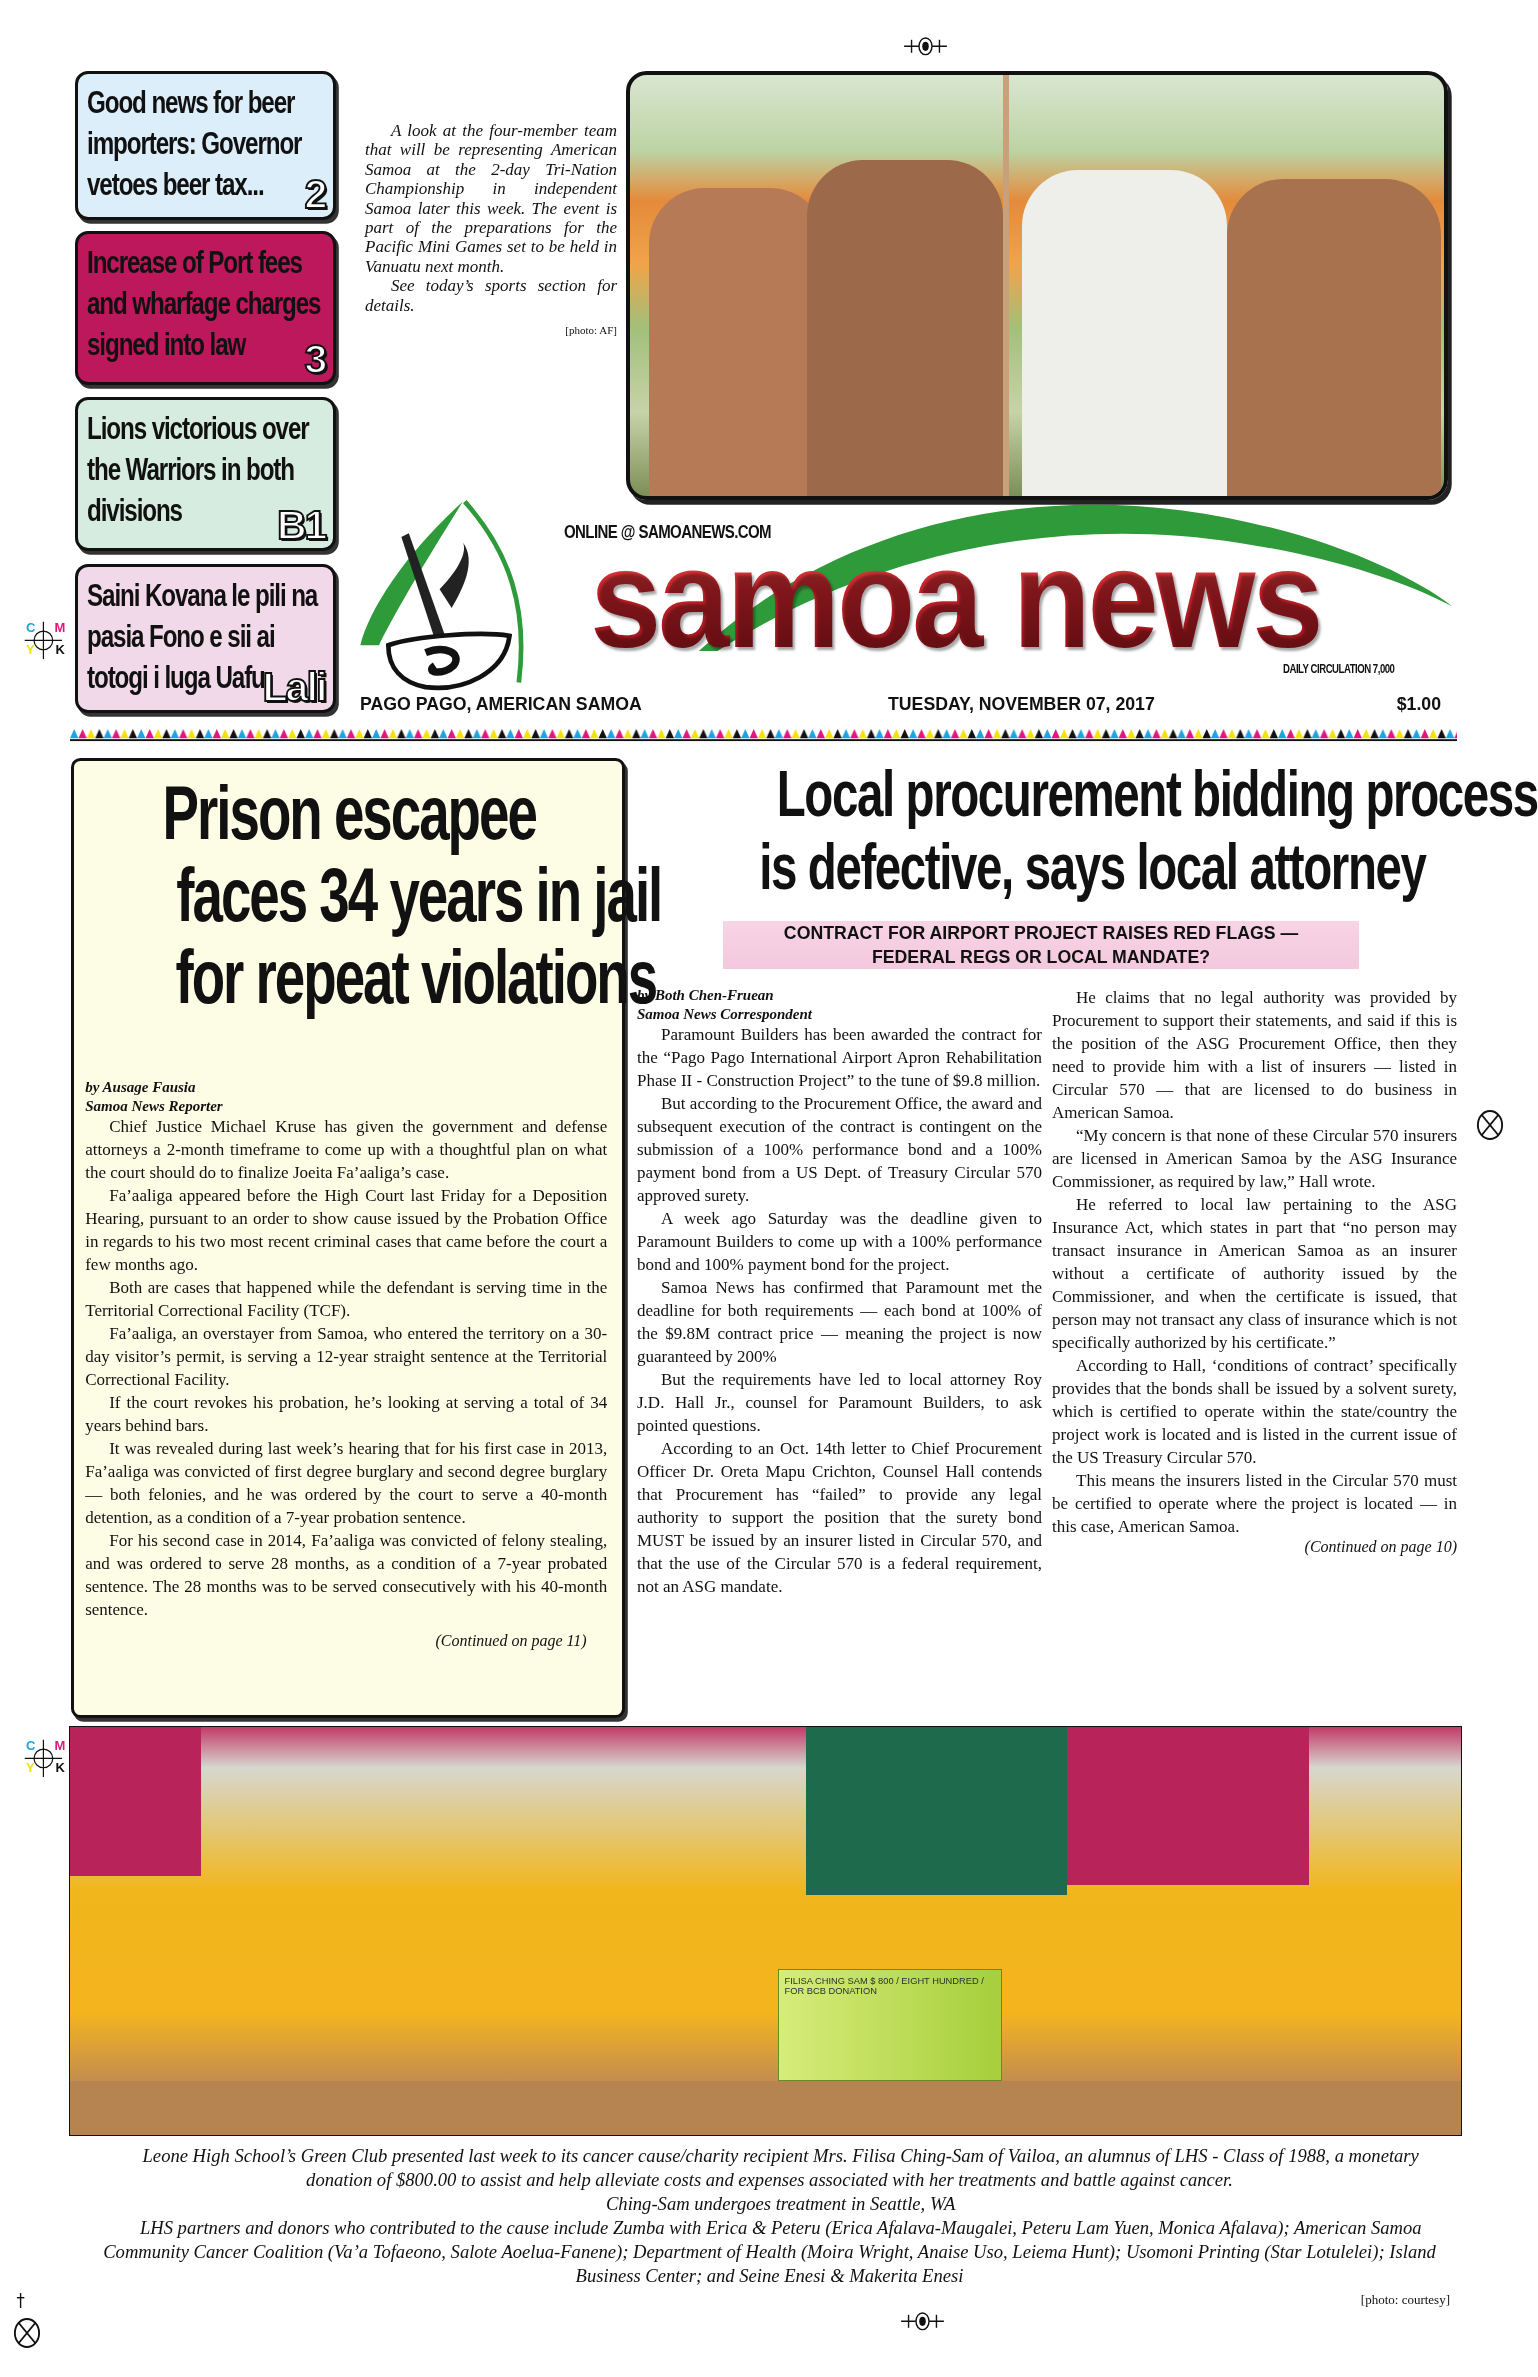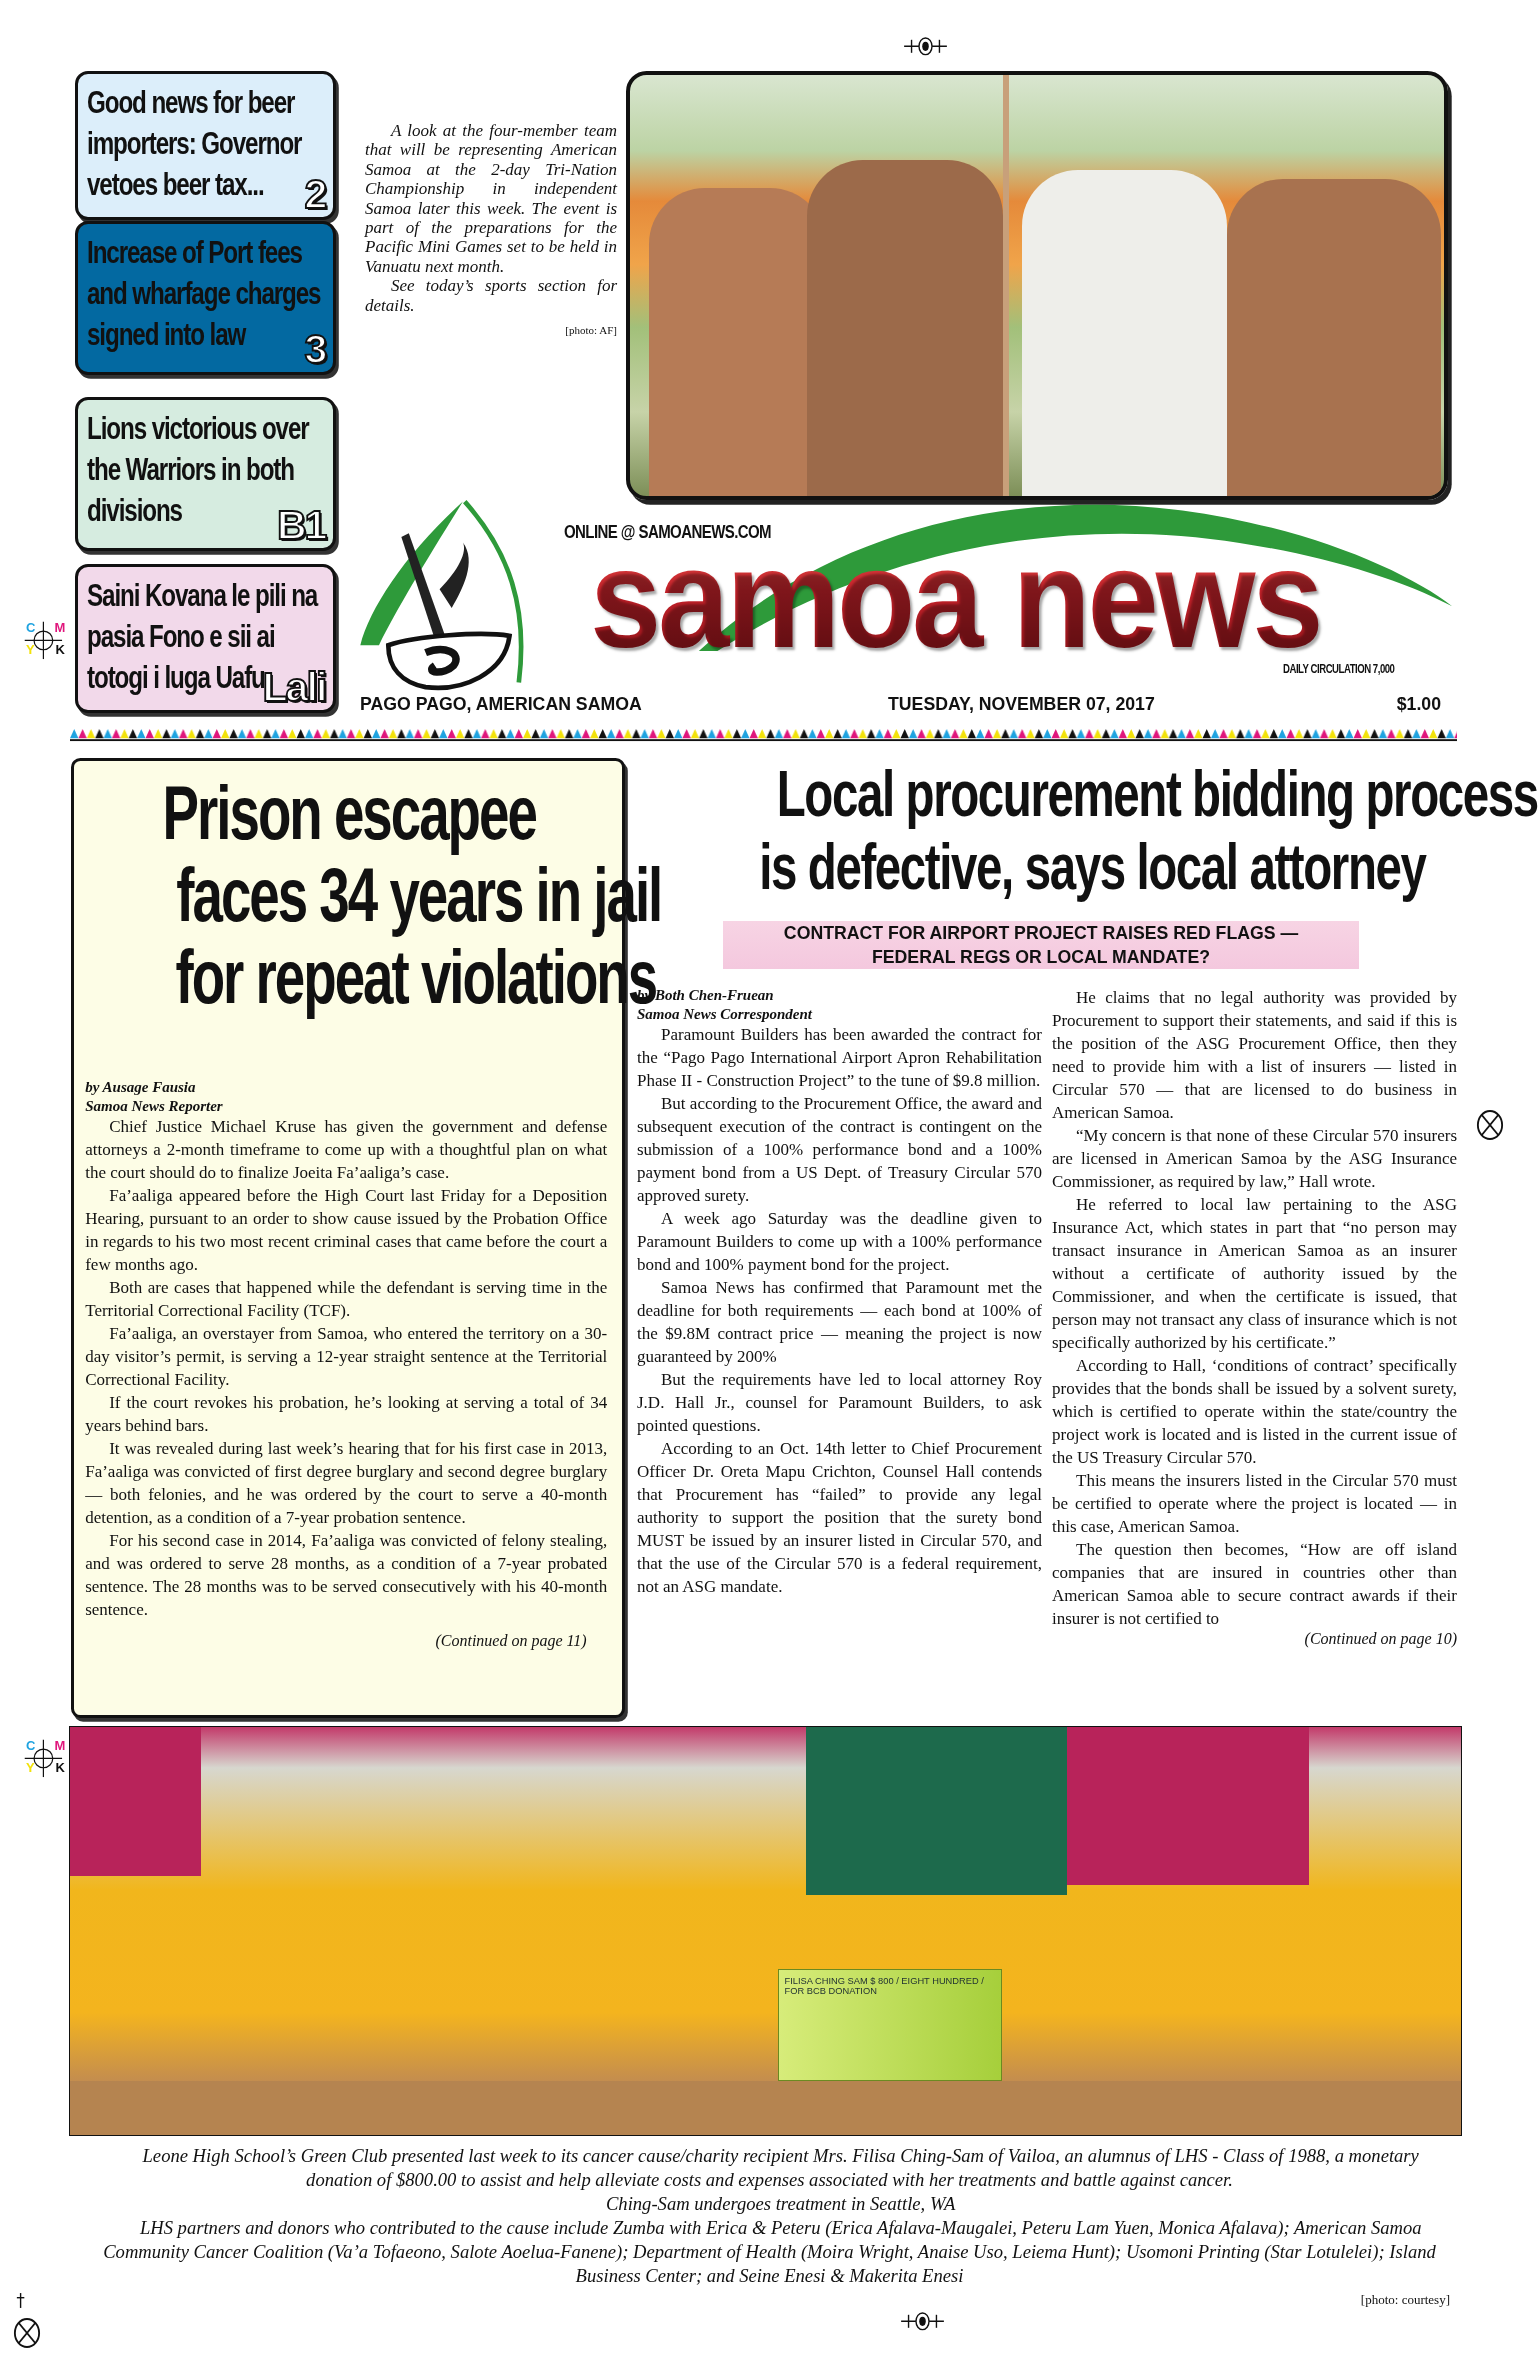--- a/index.html
+++ b/index.html
@@ -133,21 +133,21 @@
 </svg>
 <svg class="abs" style="left:15px;top:2293px;" width="11.2" height="15" viewBox="0 0 12 16">
   <line x1="6" y1="0" x2="6" y2="16" stroke="#111" stroke-width="1.5"></line>
   <line x1="2" y1="5" x2="10" y2="5" stroke="#111" stroke-width="1.5"></line>
 </svg>
 
 <div class="teaser" style="top: 71px; height: 149px; background: rgb(220, 238, 250);" title="Good news for beer importers: Governor vetoes beer tax...">
   <span class="txt">Good news for beer importers: Governor vetoes beer tax...</span>
   <span class="pg">2</span>
 </div>
-<div class="teaser" style="top: 221px; height: 154px; background: #0369a1;">
+<div class="teaser" style="top: 231px; height: 154px; background: #be185d;">
   <span class="txt">Increase of Port fees and wharfage charges signed into law</span>
   <span class="pg">3</span>
 </div>
 <div class="teaser" style="top: 397px; height: 154px; background: rgb(214, 236, 224);">
   <span class="txt">Lions victorious over the Warriors in both divisions</span>
   <span class="pg">B1</span>
 </div>
 <div class="teaser" style="top: 564px; height: 149px; background: rgb(242, 217, 234);">
   <span class="txt">Saini Kovana le pili na pasia Fono e sii ai totogi i luga Uafu</span>
   <span class="pg">Lali</span>
@@ -241,21 +241,20 @@
     <p>According to an Oct. 14th letter to Chief Procurement Officer Dr. Oreta Mapu Crichton, Counsel Hall contends that Procurement has “failed” to provide any legal authority to support the position that the surety bond MUST be issued by an insurer listed in Circular 570, and that the use of the Circular 570 is a federal requirement, not an ASG mandate.</p>
   </div>
 </div>
 <div class="col col2">
   <div class="body-text">
     <p>He claims that no legal authority was provided by Procurement to support their statements, and said if this is the position of the ASG Procurement Office, then they need to provide him with a list of insurers — listed in Circular 570 — that are licensed to do business in American Samoa.</p>
     <p>“My concern is that none of these Circular 570 insurers are licensed in American Samoa by the ASG Insurance Commissioner, as required by law,” Hall wrote.</p>
     <p>He referred to local law pertaining to the ASG Insurance Act, which states in part that “no person may transact insurance in American Samoa as an insurer without a certificate of authority issued by the Commissioner, and when the certificate is issued, that person may not transact any class of insurance which is not specifically authorized by his certificate.”</p>
     <p>According to Hall, ‘conditions of contract’ specifically provides that the bonds shall be issued by a solvent surety, which is certified to operate within the state/country the project work is located and is listed in the current issue of the US Treasury Circular 570.</p>
     <p>This means the insurers listed in the Circular 570 must be certified to operate where the project is located — in this case, American Samoa.</p>
-    <p>The question then becomes, “How are off island companies that are insured in countries other than American Samoa able to secure contract awards if their insurer is not certified to</p>
   </div>
   <div class="cont">(Continued on page 10)</div>
 </div>
 
 <div class="abs bottom-photo">
   <div class="abs" style="left:0;top:0;width:131px;height:149px;background:#b8235a;"></div>
   <div class="abs" style="left:736px;top:0;width:261px;height:168px;background:#1d6a4c;"></div>
   <div class="abs" style="left:997px;top:0;width:242px;height:158px;background:#b8235a;"></div>
   <div class="abs" style="left:708px;top:242px;width:224px;height:112px;background:linear-gradient(90deg,#d7ec7a,#a6cf3b);border:0.9px solid #6b8a20;font-family:'Liberation Sans',sans-serif;font-size:9.3px;padding:5.6px;box-sizing:border-box;color:#233;">FILISA CHING SAM $ 800 / EIGHT HUNDRED / FOR BCB DONATION</div>
   <div class="abs" style="left:0;top:354px;width:1393px;height:56px;background:#b58450;"></div>

